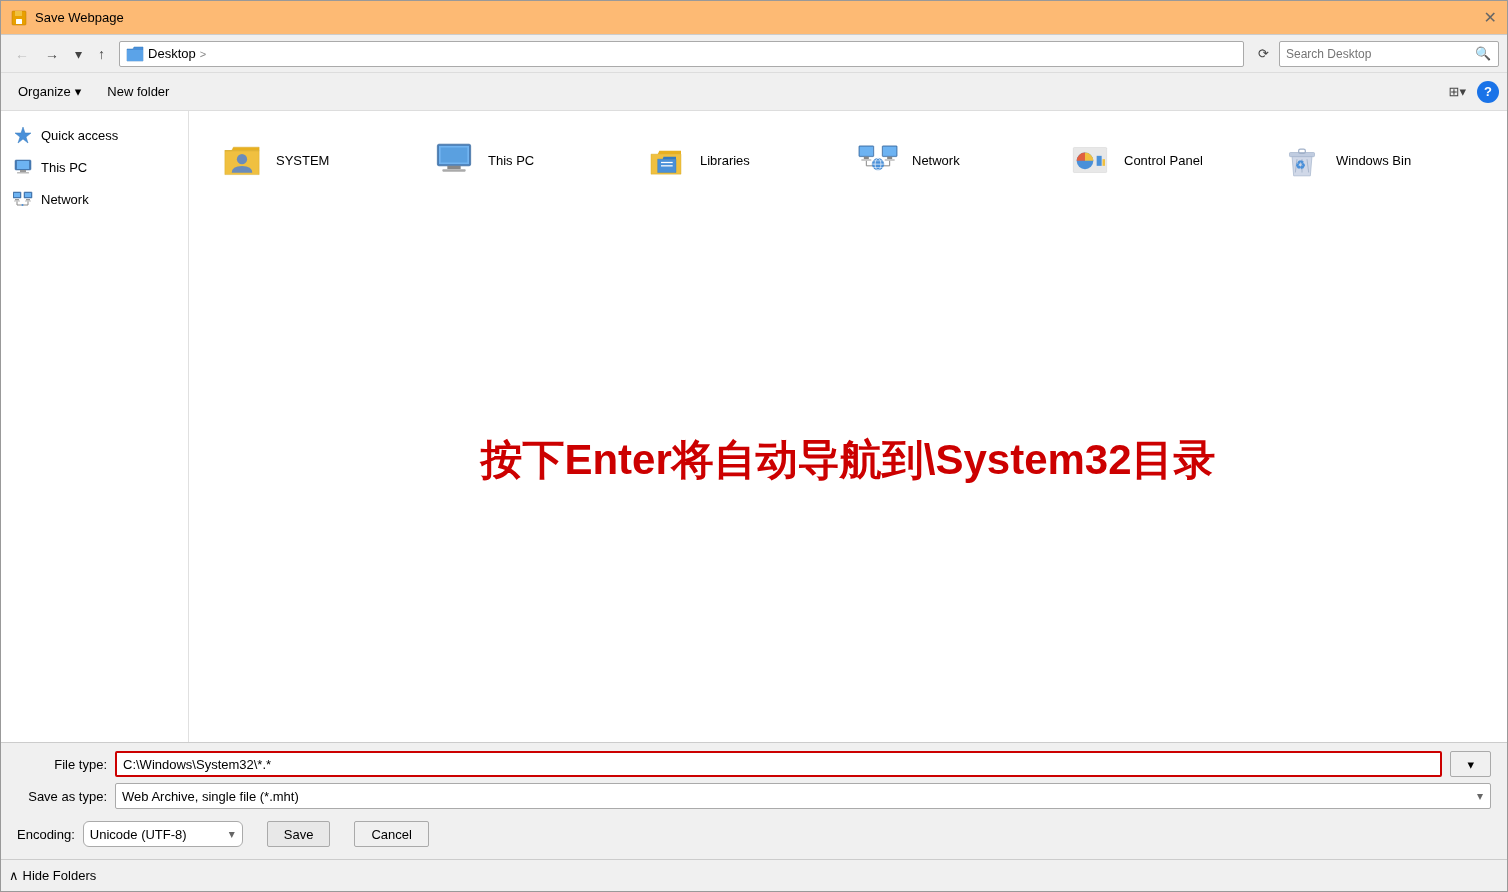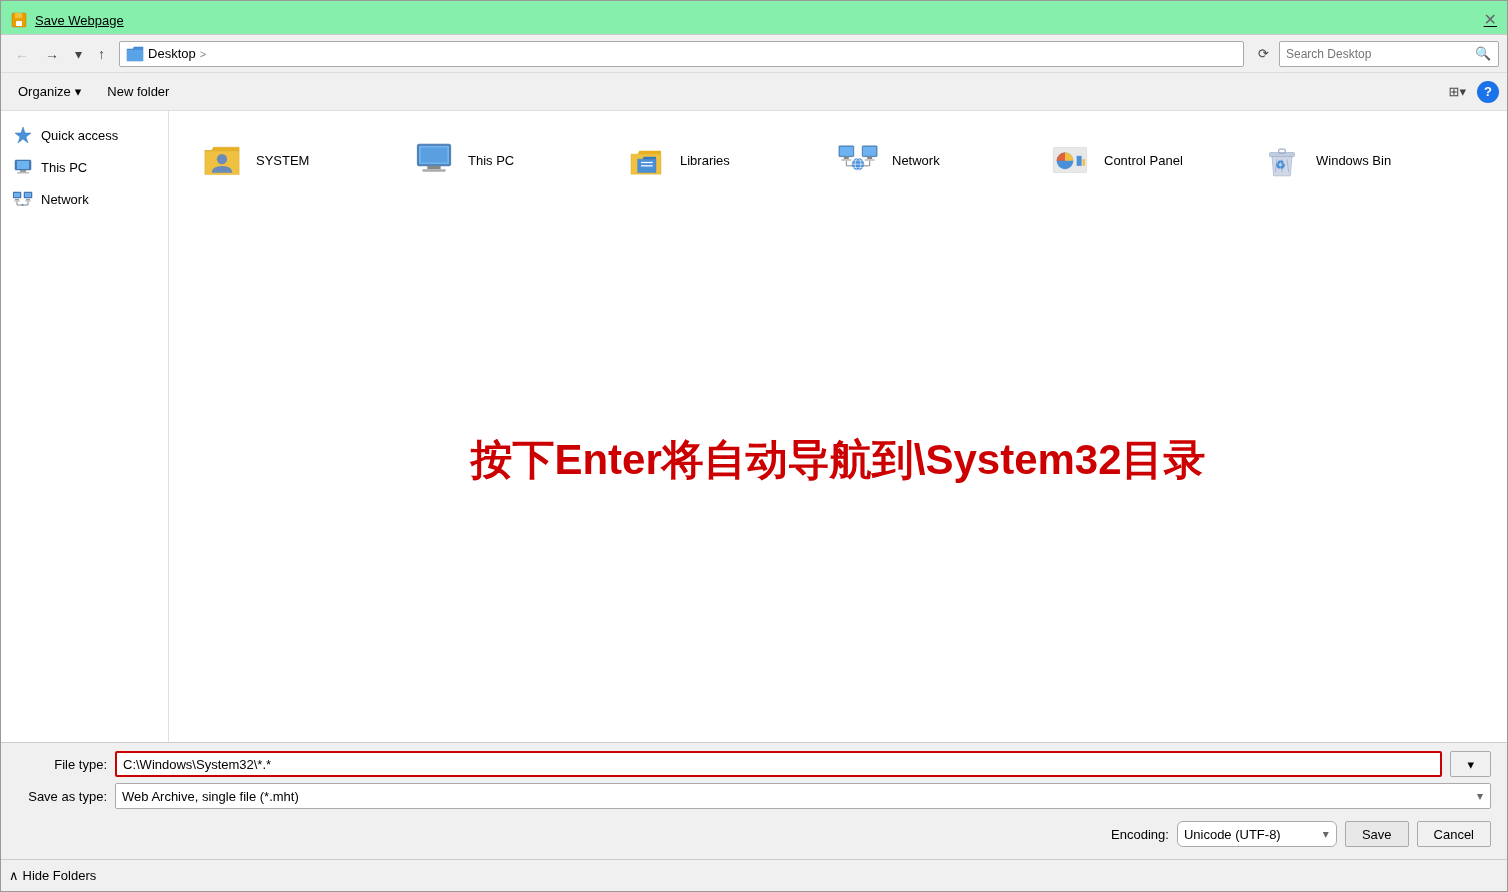--- a/index.html
+++ b/index.html
@@ -14,28 +14,27 @@
     .dialog {
       width: 1508px;
       height: 892px;
       background: #fff;
       border: 1px solid #999;
       display: flex;
       flex-direction: column;
     }
     
     .title-bar {
-      background: #86efac;
+      background: #fdba74;
       border-bottom: 1px solid #ccc;
       display: flex;
-      align-items: flex-end;
+      align-items: center;
       justify-content: space-between;
       padding: 6px 10px;
       height: 34px;
-      text-decoration: underline;
     }
     .title-bar-left {
       display: flex;
       align-items: center;
       gap: 8px;
     }
     .title-text {
       font-size: 13px;
       font-weight: normal;
       color: #000;
@@ -170,21 +169,21 @@
       font-weight: bold;
     }
     
     .main-area {
       display: flex;
       flex: 1;
       overflow: hidden;
     }
     
     .sidebar {
-      width: 168px;
+      width: 188px;
       background: #fff;
       border-right: 1px solid #e0e0e0;
       padding: 8px 0;
       overflow-y: auto;
     }
     .sidebar-item {
       display: flex;
       align-items: center;
       padding: 6px 12px;
       cursor: pointer;
@@ -305,23 +304,23 @@
       content: '▾';
       position: absolute;
       right: 8px;
       font-size: 12px;
       color: #666;
       pointer-events: none;
     }
     .bottom-buttons {
       display: flex;
       align-items: center;
-      justify-content: flex-end;
+      justify-content: flex-start;
       padding: 6px 0 4px 0;
-      gap: 8px;
+      gap: 24px;
     }
     .encoding-area {
       display: flex;
       align-items: center;
       gap: 8px;
     }
     .encoding-label {
       font-size: 13px;
       color: #000;
     }

